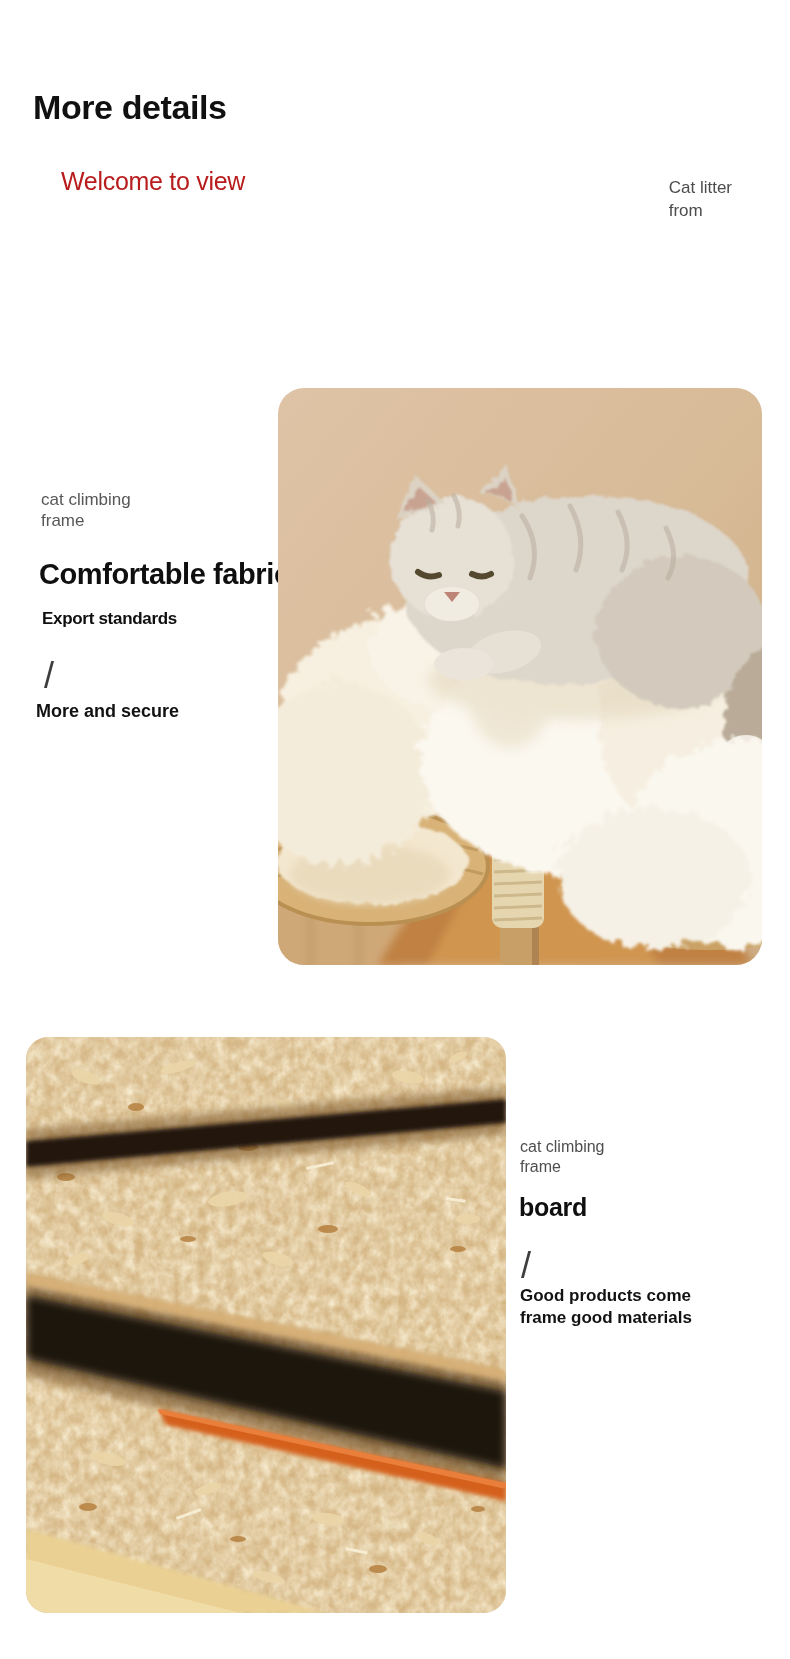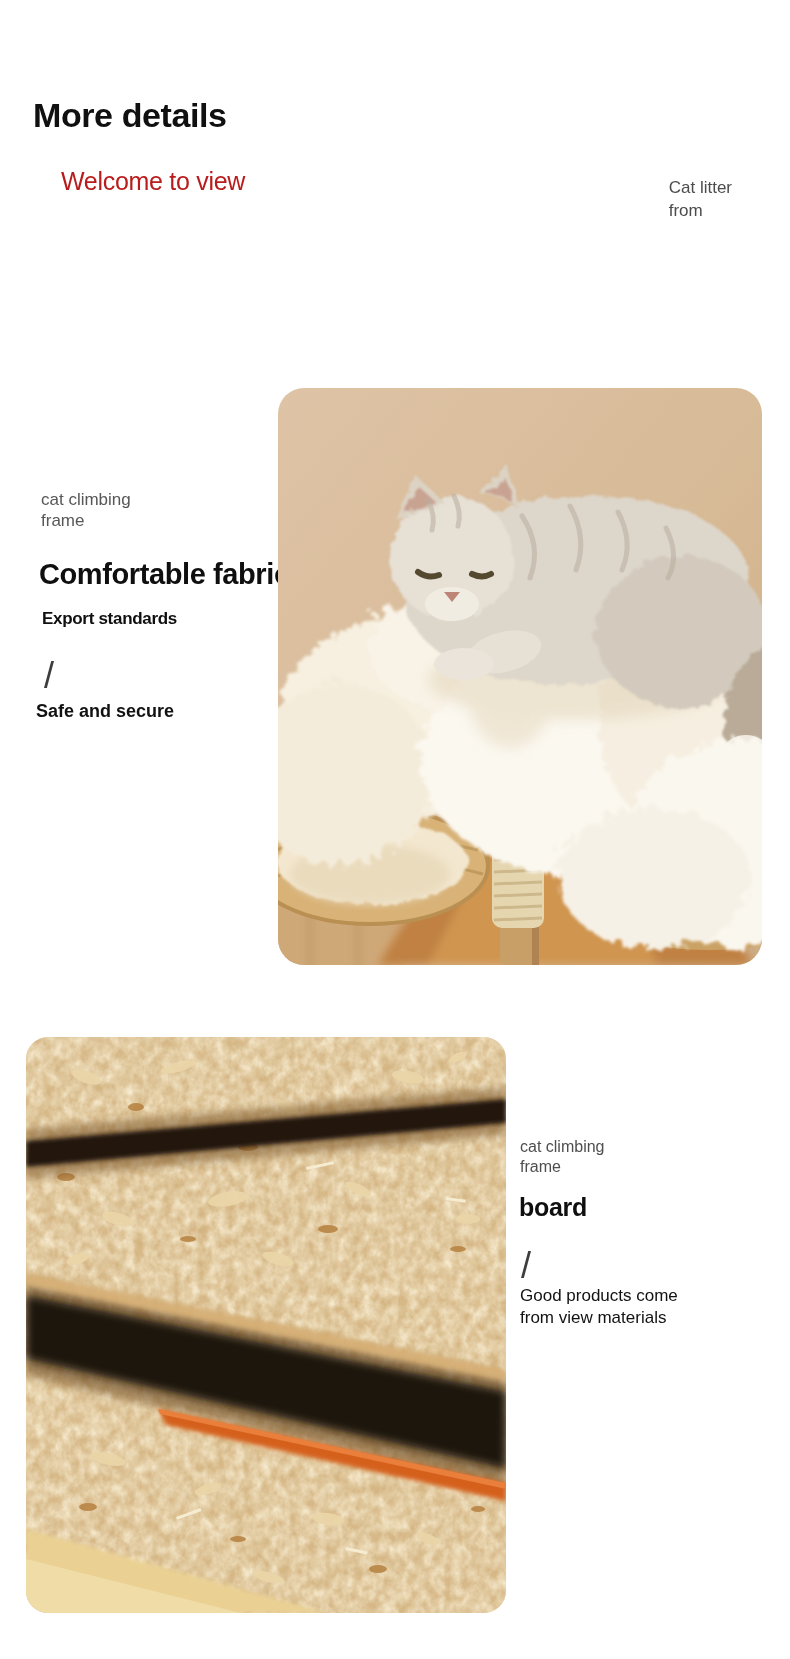--- a/index.html
+++ b/index.html
@@ -10,51 +10,51 @@
   .abs{position:absolute;}
   .h1{font-size:34px;font-weight:800;color:#101010;letter-spacing:-0.4px;}
   .h2{font-size:25px;font-weight:400;color:#b91c1c;letter-spacing:-0.3px;margin-left:28px;}
   .tag{font-size:17px;color:#575757;line-height:21px;}
   .tag-sm{font-size:16px;color:#4e4e4e;line-height:20px;}
   .big{font-size:29px;font-weight:800;color:#0f0f0f;letter-spacing:-0.4px;}
   .mid{font-size:17px;font-weight:800;color:#0f0f0f;letter-spacing:-0.3px;}
   .mid2{font-size:25px;font-weight:800;color:#0f0f0f;letter-spacing:-0.3px;line-height:29px;}
   .slash{font-size:36px;font-weight:400;color:#3d3d3d;}
   .cap{font-size:18px;font-weight:700;color:#121212;}
-  .cap2{font-size:17px;font-weight:400;color:#121212;line-height:22px;}
+  .cap2{font-size:17px;font-weight:700;color:#121212;line-height:22px;}
   .corner{font-size:17px;color:#4c4c4c;line-height:23px;}
   .photo{overflow:hidden;display:block;}
   .photo svg{display:block;}
   #cat-photo{left:278px;top:388px;width:484px;height:577px;border-radius:26px;}
   #board-photo{left:26px;top:1037px;width:480px;height:576px;border-radius:22px;}
 </style>
 </head>
 <body>
 
-<div class="abs h1" style="left:33px;top:96px;">More details</div>
+<div class="abs h1" style="left:33px;top:88px;">More details</div>
 
 <div class="abs h2" style="left:33px;top:167px;">Welcome to view</div>
 
 <div class="abs corner" style="right:58px;top:176px;">
   <div>Cat litter</div>
   <div>from</div>
 </div>
 
 <div class="abs tag" style="left:41px;top:489px;">
   <div>cat climbing</div>
   <div>frame</div>
 </div>
 
 <div class="abs big" style="left:39px;top:558px;">Comfortable fabrics</div>
 
 <div class="abs mid" style="left:42px;top:609px;">Export standards</div>
 
 <div class="abs slash" style="left:44px;top:655px;">/</div>
 
-<div class="abs cap" style="left:36px;top:701px;">Safe and secure</div>
+<div class="abs cap" style="left:36px;top:701px;">More and secure</div>
 
 <div id="cat-photo" class="abs photo">
   <svg width="484" height="577" viewBox="0 0 484 577" xmlns="http://www.w3.org/2000/svg">
     <defs>
       <linearGradient id="bgTan" x1="0" y1="0" x2="1" y2="1">
         <stop offset="0" stop-color="#dec3a6"></stop>
         <stop offset="0.55" stop-color="#d7ba96"></stop>
         <stop offset="1" stop-color="#cdab83"></stop>
       </linearGradient>
       <filter id="fur" x="-15%" y="-15%" width="130%" height="130%">
@@ -257,14 +257,14 @@
 </div>
 
 <div class="abs mid2" style="left:519px;top:1193px;">
   <div>board</div>
 </div>
 
 <div class="abs slash" style="left:521px;top:1245px;">/</div>
 
 <div class="abs cap2" style="left:520px;top:1285px;">
   <div>Good products come</div>
-  <div>from view materials</div>
+  <div>frame good materials</div>
 </div>
 
 </body></html>

